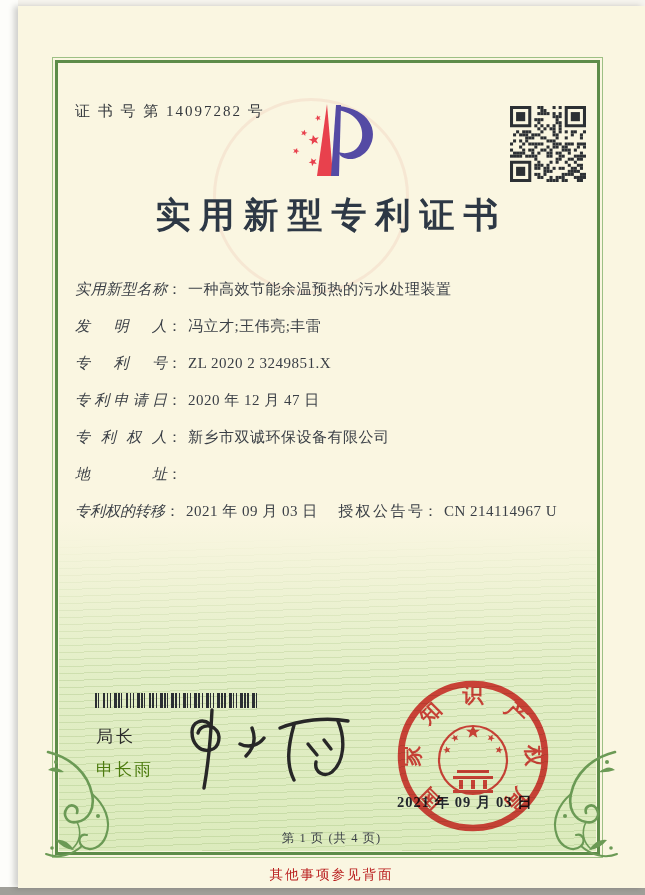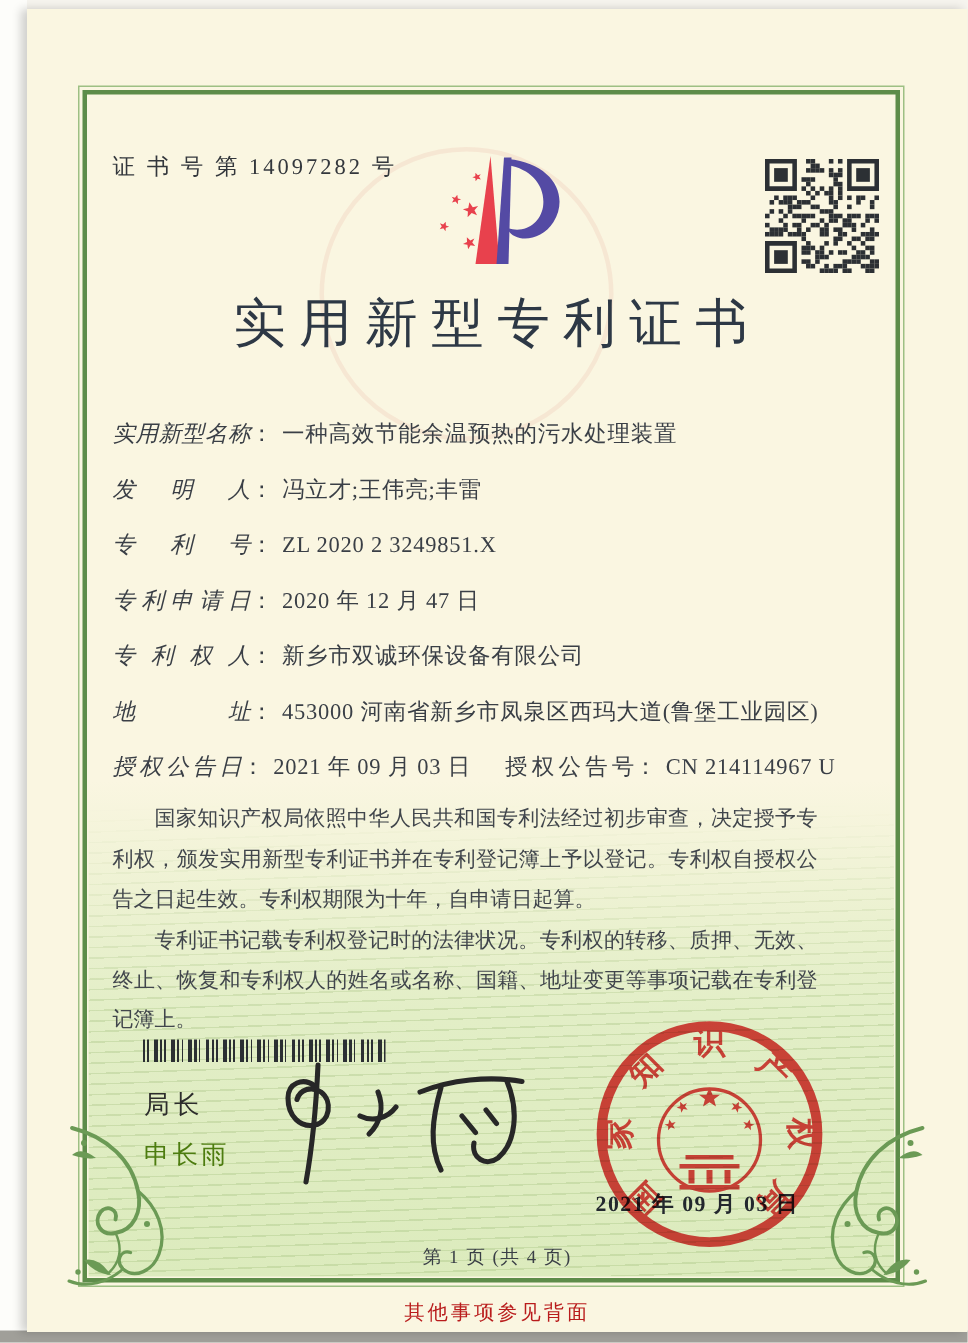--- a/index.html
+++ b/index.html
@@ -18,21 +18,21 @@
     mask-image:linear-gradient(180deg,transparent 60%,#000 78%);}
   .frame{position:absolute;left:37px;top:54px;width:545px;height:795px;box-sizing:border-box;
     border:3px solid #5d8c49;outline:1px solid #9dc084;outline-offset:2px;z-index:2;}
   .ghost-ring{position:absolute;left:195px;top:92px;width:190px;height:190px;border-radius:50%;
     border:3px solid rgba(226,140,130,.14);z-index:2;}
   .cert-no{position:absolute;left:57px;top:96px;font-size:15px;letter-spacing:2px;
     color:#33373c;z-index:3;}
   .logo{position:absolute;left:252px;top:90px;z-index:3;}
   .qr{position:absolute;left:492px;top:100px;width:76px;height:76px;z-index:3;}
   .title{position:absolute;left:0;top:186px;width:627px;text-align:center;font-size:35px;
-    font-weight:400;letter-spacing:9px;color:#2d3845;z-index:3;}
+    font-weight:700;letter-spacing:9px;color:#2d3845;z-index:3;}
   .fields{position:absolute;left:57px;top:274px;width:482px;z-index:3;}
   .field-row{height:37px;display:flex;align-items:baseline;font-size:15px;color:#3a3f46;
     white-space:nowrap;}
   .lbl{display:inline-block;width:92px;text-align:justify;text-align-last:justify;font-style:italic;}
   .colon{margin-right:6px;}
   .val{letter-spacing:.5px;}
   .val1-fixed{display:inline-block;width:150px;}
   .lbl2{display:inline-block;width:92px;text-align:justify;text-align-last:justify;margin-left:14px;}
   .paras{position:absolute;left:57px;top:528px;width:470px;z-index:3;color:#41464c;}
   .paras p{margin:0;font-size:14px;line-height:1.92;text-indent:2em;text-align:justify;}
@@ -317,36 +317,31 @@
         <span class="val">2020 年 12 月 47 日</span>
     </div>
     <div class="field-row">
       <span class="lbl">专利权人</span>
         <span class="colon">：</span>
         <span class="val">新乡市双诚环保设备有限公司</span>
     </div>
     <div class="field-row">
       <span class="lbl">地址</span>
         <span class="colon">：</span>
-        <span class="val">453000 河南省新乡市凤泉区西玛大道(鲁堡工业园区)</span>
-    </div>
-    <div class="field-row">
-      <span class="lbl">授权公告日</span>
+    </div>
+    <div class="field-row">
+      <span class="lbl">专利权的转移</span>
         <span class="colon">：</span>
         <span class="val val1-fixed">2021 年 09 月 03 日</span>
         <span class="lbl2">授权公告号</span>
         <span class="colon">：</span>
         <span class="val">CN 214114967 U</span>
     </div>
   </div>
 
-  <div class="paras">
-    <p>国家知识产权局依照中华人民共和国专利法经过初步审查，决定授予专利权，颁发实用新型专利证书并在专利登记簿上予以登记。专利权自授权公告之日起生效。专利权期限为十年，自申请日起算。</p>
-    <p>专利证书记载专利权登记时的法律状况。专利权的转移、质押、无效、终止、恢复和专利权人的姓名或名称、国籍、地址变更等事项记载在专利登记簿上。</p>
-  </div>
 
   <div class="barcode"></div>
 
   <div class="director-title">局长</div>
   <div class="director-name">申长雨</div>
 
   <div class="signature">
     <svg width="190" height="92" viewBox="0 0 190 92" fill="none" stroke="#272727" stroke-width="3.4" stroke-linecap="round">
       <path d="M34,20 C26,14 16,18 16,28 C16,40 24,48 34,46 C44,44 46,30 38,24 C32,20 24,22 22,29"></path>
       <path d="M36,6 C35,28 33,56 28,84"></path>

